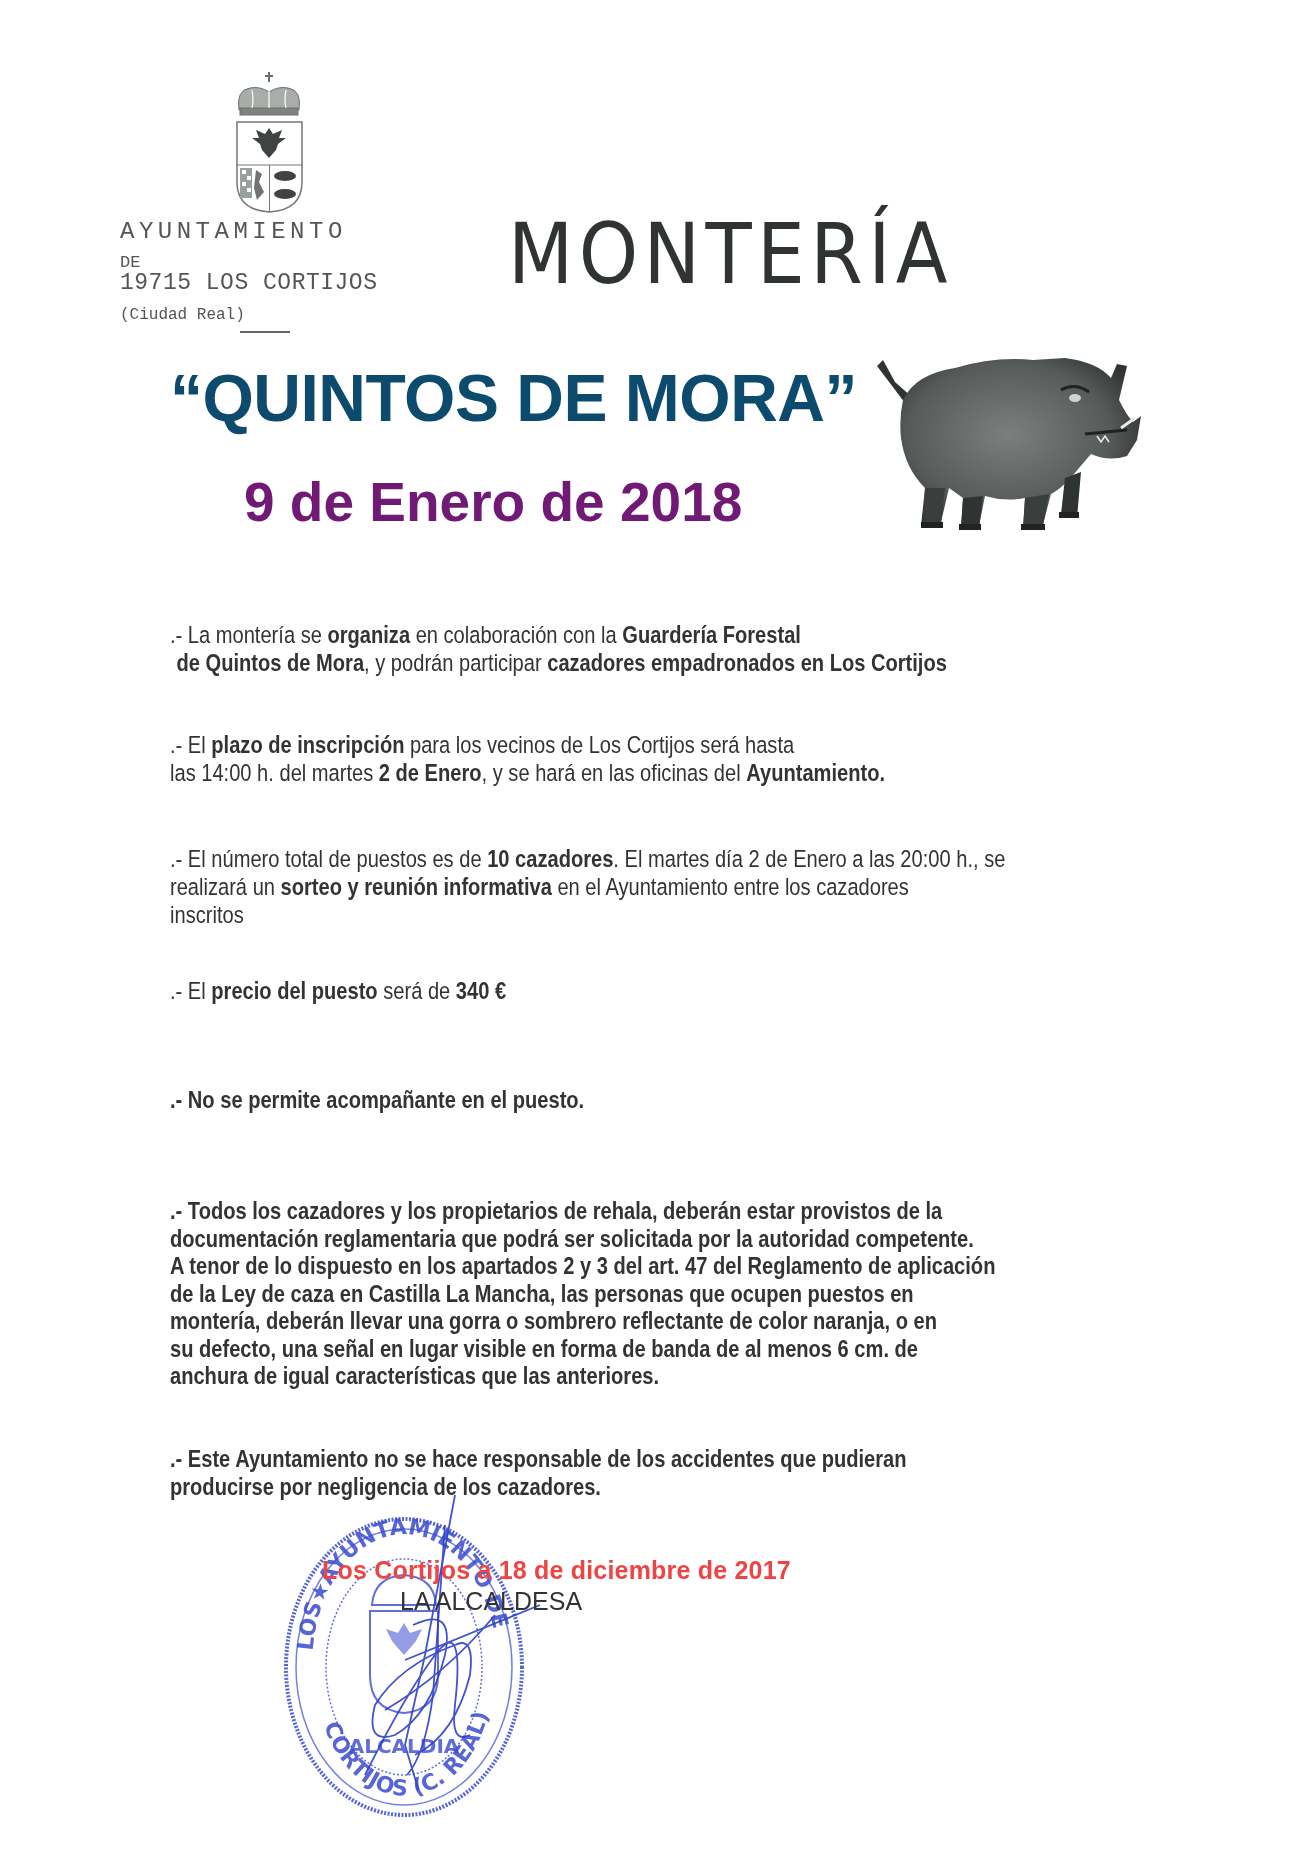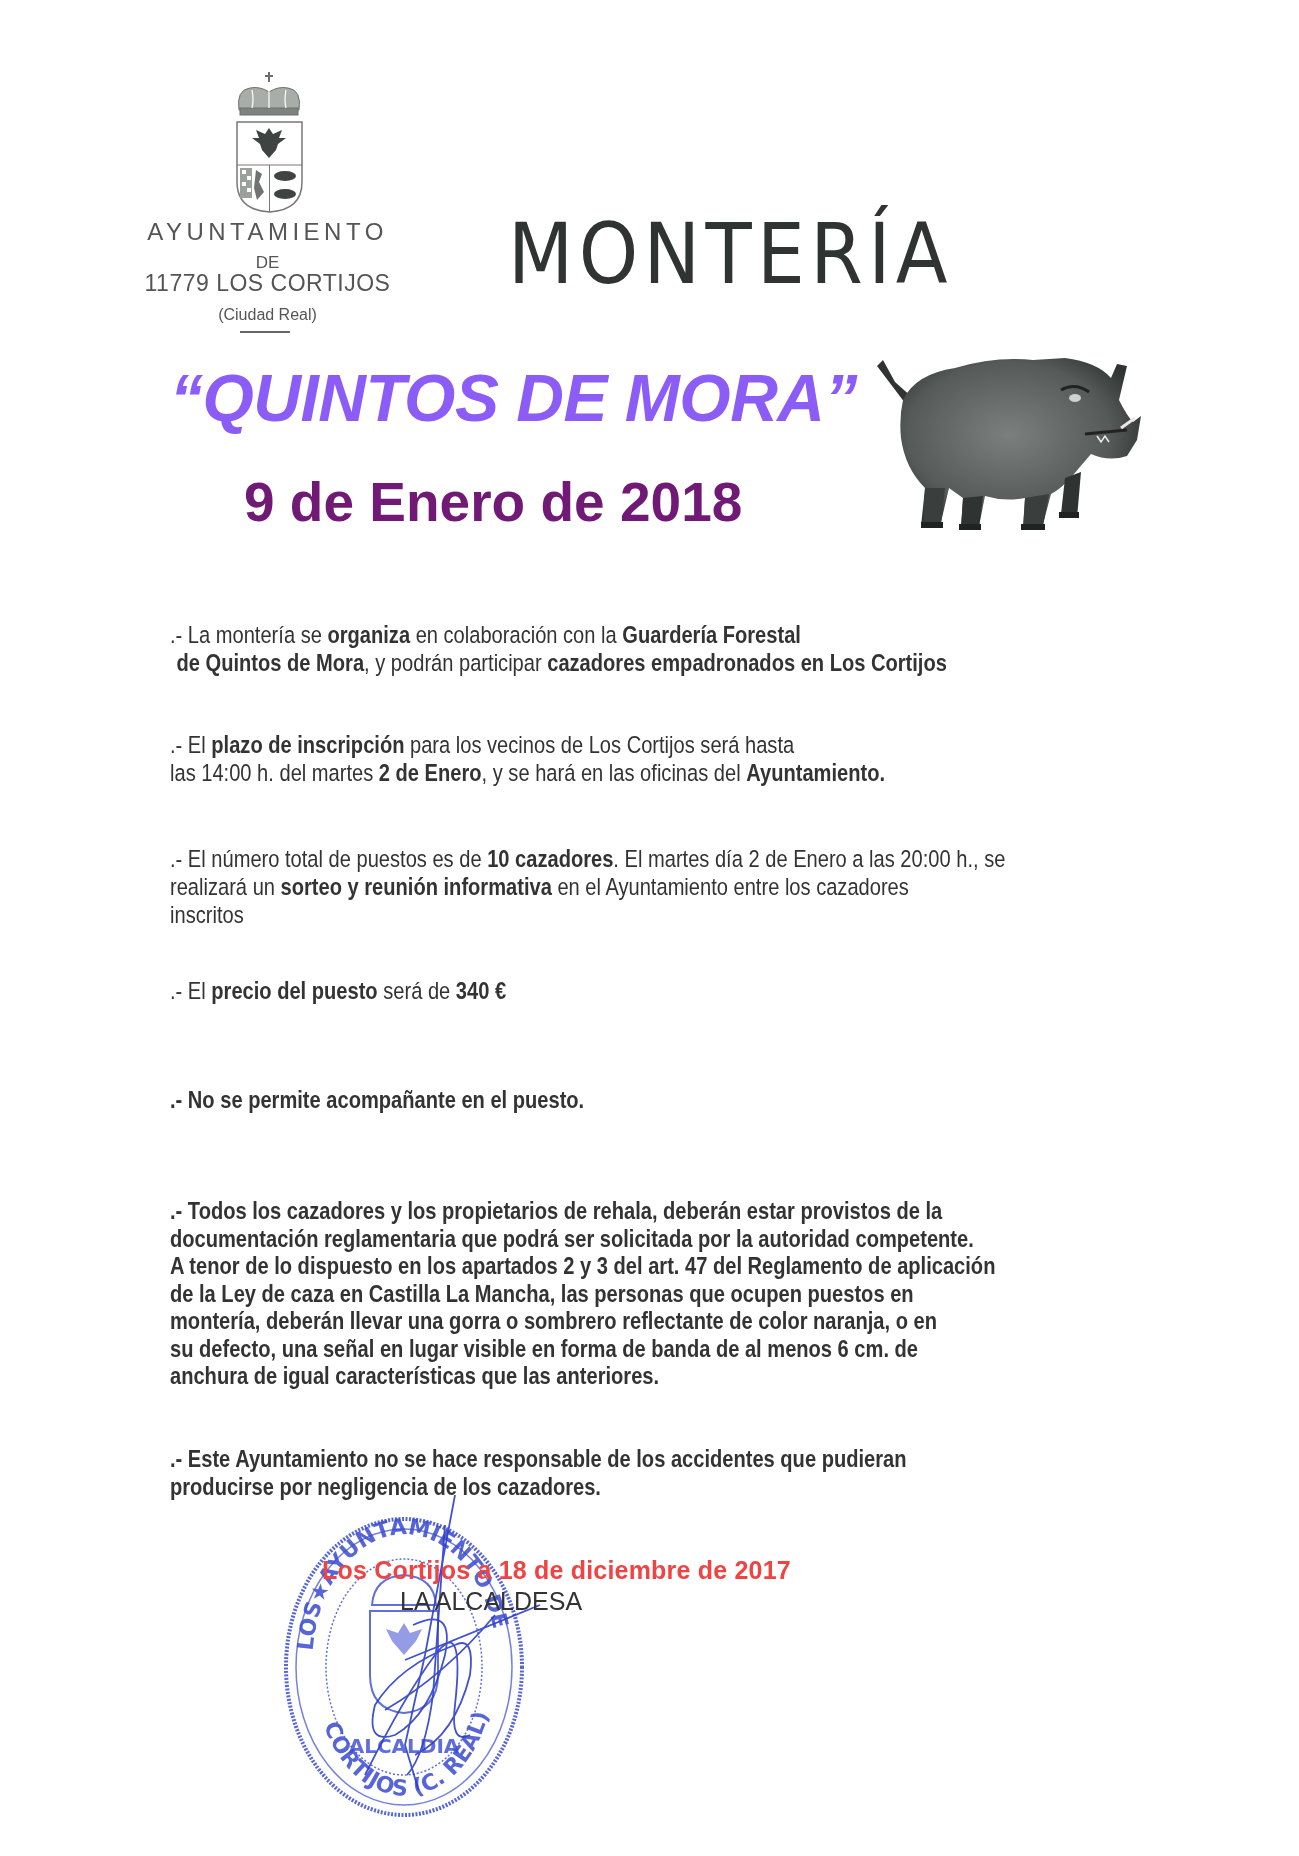--- a/index.html
+++ b/index.html
@@ -2,34 +2,34 @@
 <html><head>
 <meta charset="utf-8">
 <style>
   html, body { margin: 0; padding: 0; background: #ffffff; }
   body { width: 1299px; height: 1856px; position: relative; overflow: hidden;
          font-family: "Liberation Sans", sans-serif; color: #333333; }
   .abs { position: absolute; }
 
   
   .crest { left: 232px; top: 70px; width: 75px; height: 145px; }
-  .muni-line { left: 120px; width: 295px; text-align: center; color: #555555;
-               font-family: Liberation Sans, sans-serif; font-weight: normal; }
+  .muni-line { left: 120px; width: 295px; text-align: left; color: #555555;
+               font-family: Liberation Mono, monospace; font-weight: normal; }
   .muni-ayto { top: 218px; font-size: 24px; letter-spacing: 4.5px; }
   .muni-de { top: 253px; font-size: 17px; }
   .muni-city { top: 270px; font-size: 23px; letter-spacing: 0.5px; }
   .muni-prov { top: 306px; font-size: 16px; }
   .muni-rule { left: 240px; top: 331px; width: 50px; height: 2px; background: #666; }
 
   .monteria { left: 508px; top: 205px; font-size: 84px; letter-spacing: 6px;
               font-family: "DejaVu Sans", sans-serif; font-weight: normal; color: #2f3432;
               transform: scaleX(0.9); transform-origin: left top; }
 
-  .title { left: 170px; top: 360px; font-size: 66px; font-weight: bold; color: #8b5cf6;
-           letter-spacing: -0.5px; white-space: nowrap; font-style: italic; }
+  .title { left: 170px; top: 360px; font-size: 66px; font-weight: bold; color: #0c4a6e;
+           letter-spacing: -0.5px; white-space: nowrap; }
   .date { left: 244px; top: 470px; font-size: 55px; font-weight: bold; color: #701a75;
           white-space: nowrap; }
   .boar { left: 865px; top: 338px; width: 280px; height: 200px; }
 
   
   .para { left: 170px; width: 1160px; font-size: 24.5px; line-height: 28px;
           transform: scaleX(0.82); transform-origin: left top; color: #333333; white-space: nowrap; }
   .para b { font-weight: bold; }
   .semi { font-weight: bold; }
   .p1 { top: 621px; }
@@ -76,21 +76,21 @@
       <rect x="15" y="118" width="4" height="4" fill="#fff"></rect>
     <path d="M24 100 L30 104 L27 112 L32 122 L25 130 L22 118 Z" fill="#6f7471"></path>
 
     <ellipse cx="53" cy="106" rx="11" ry="5" fill="#3f4442"></ellipse>
     <ellipse cx="53" cy="124" rx="11" ry="5" fill="#3f4442"></ellipse>
   </svg>
 </div>
 
 <div class="abs muni-line muni-ayto">AYUNTAMIENTO</div>
 <div class="abs muni-line muni-de">DE</div>
-<div class="abs muni-line muni-city">11779 LOS CORTIJOS</div>
+<div class="abs muni-line muni-city">19715 LOS CORTIJOS</div>
 <div class="abs muni-line muni-prov">(Ciudad Real)</div>
 <div class="abs muni-rule"></div>
 
 <div class="abs monteria">MONTERÍA</div>
 
 <div class="abs title">“QUINTOS DE MORA”</div>
 <div class="abs date">9 de Enero de 2018</div>
 
 <div class="abs boar">
   <svg width="280" height="200" viewBox="0 0 280 200">

